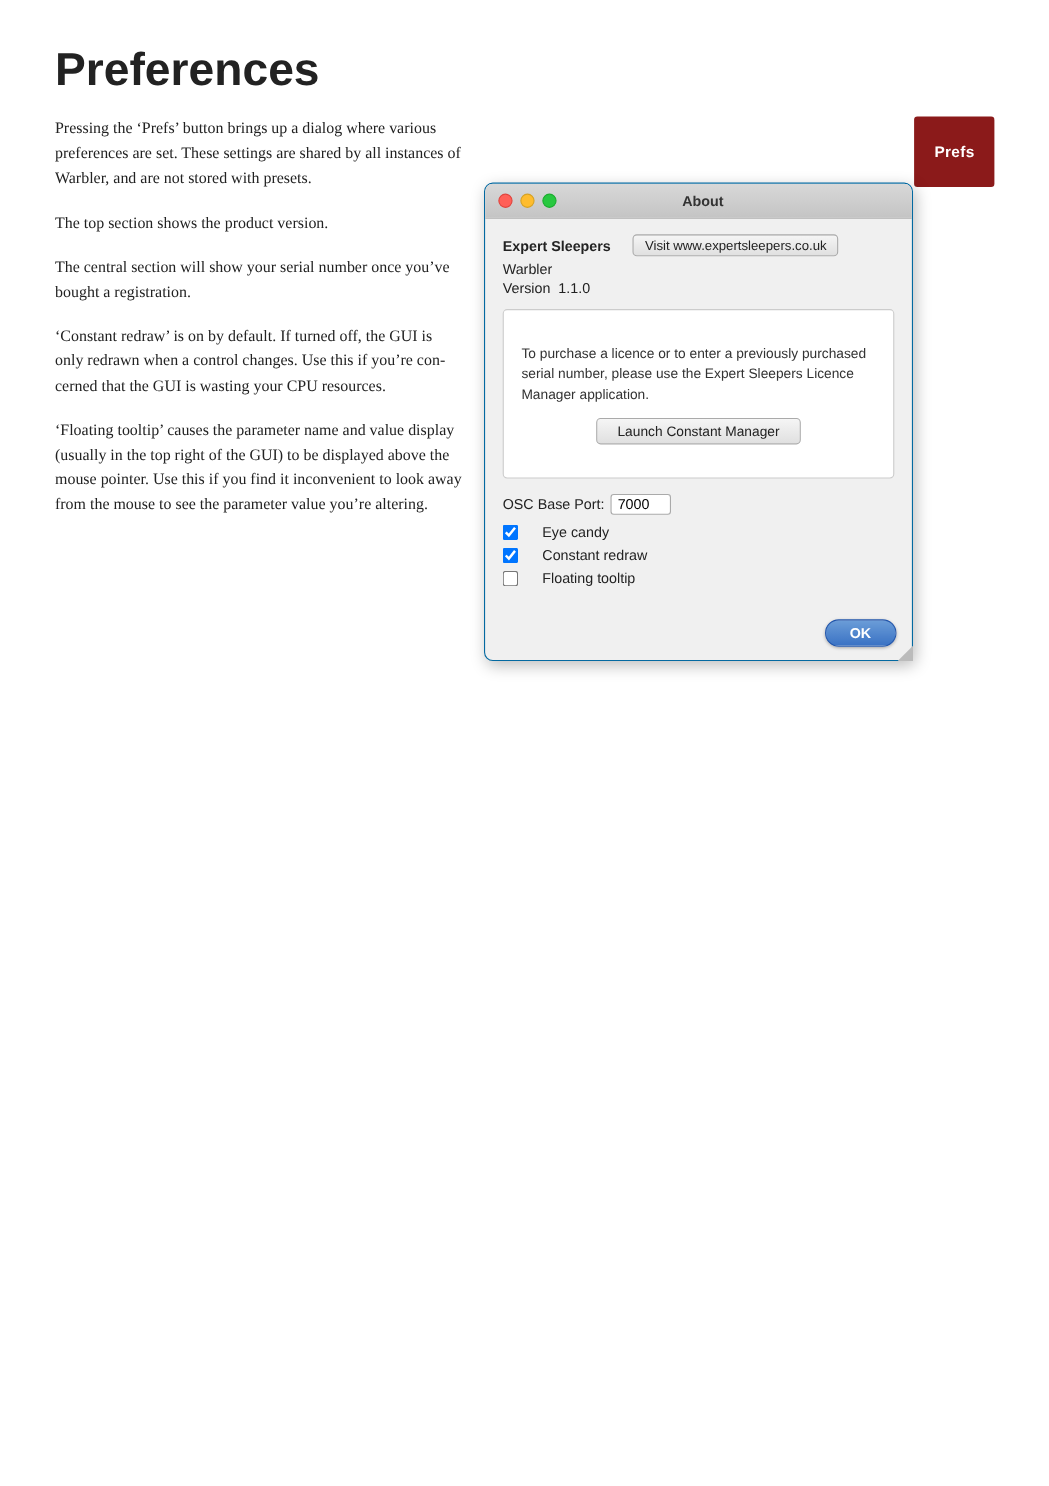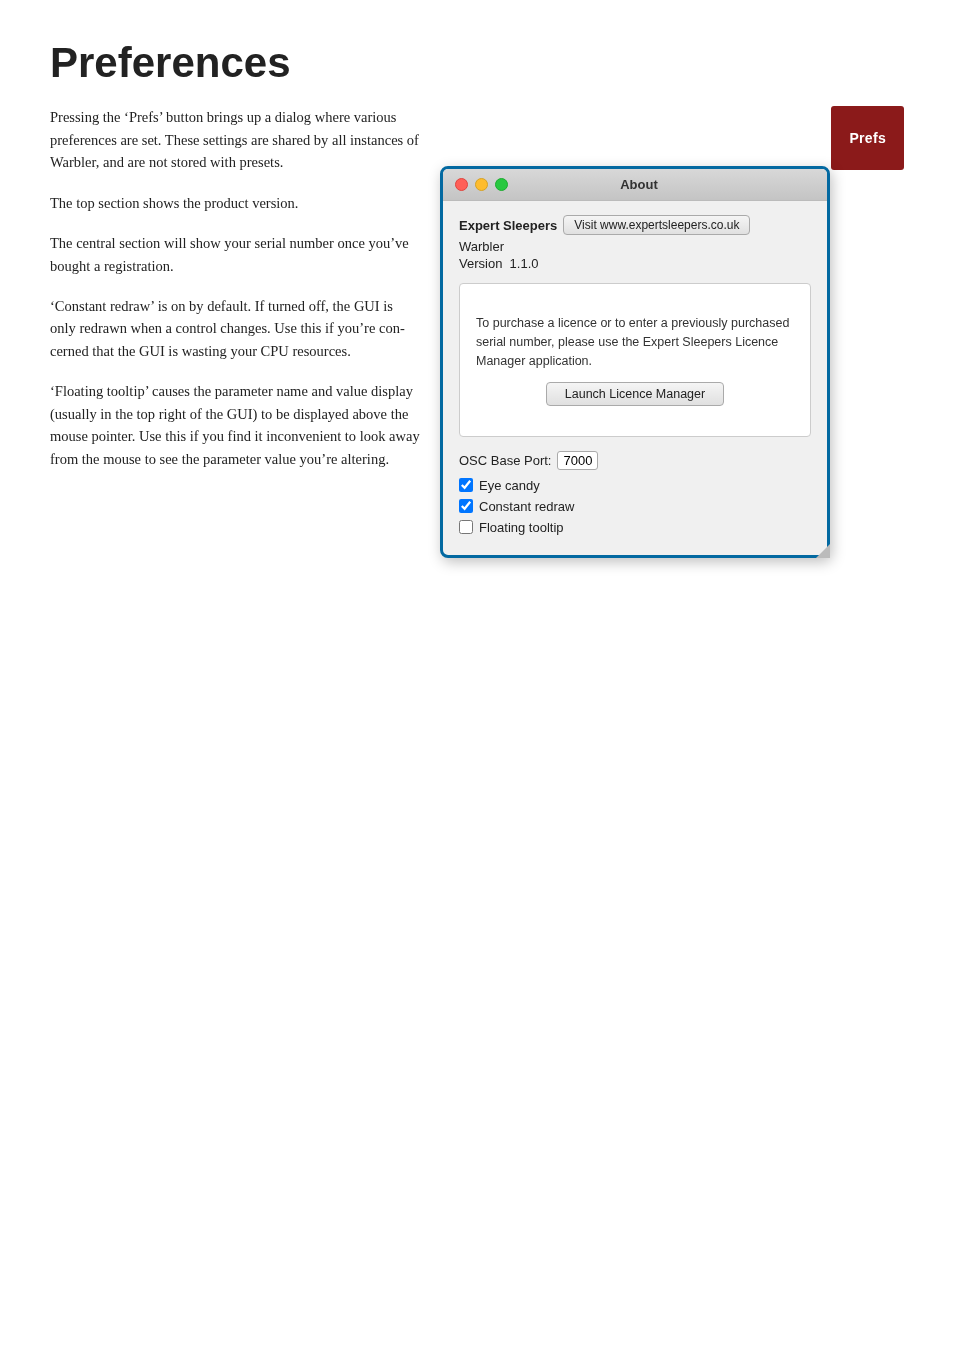--- a/index.html
+++ b/index.html
@@ -60,21 +60,21 @@
 
     .dialog-wrapper {
       flex: 0 0 auto;
       margin-top: 0;
       position: relative;
     }
 
     .dialog {
       width: 390px;
       background: #f0f0f0;
-      border: 3px solid #0369a1;
+      border: 1px solid #0369a1;
       border-radius: 8px;
       box-shadow: 2px 4px 14px rgba(0,0,0,0.25);
       overflow: hidden;
       margin-top: 60px;
     }
 
     .dialog-titlebar {
       background: linear-gradient(to bottom, #d8d8d8, #c4c4c4);
       padding: 8px 12px;
       display: flex;
@@ -103,21 +103,21 @@
       margin-left: -52px;
     }
 
     .dialog-body {
       padding: 14px 16px 14px 16px;
     }
 
     .about-header {
       display: flex;
       align-items: center;
-      gap: 6px;
+      gap: 20px;
       margin-bottom: 4px;
     }
 
     .about-header .brand {
       font-family: Arial, Helvetica, sans-serif;
       font-size: 13px;
       font-weight: bold;
       color: #222;
     }
 
@@ -187,29 +187,29 @@
       font-family: Arial, Helvetica, sans-serif;
       font-size: 13px;
       color: #222;
     }
 
     .osc-input {
       border: 1px solid #aaa;
       border-radius: 3px;
       padding: 1px 5px;
       font-size: 13px;
-      width: 41px;
+      width: 55px;
       background: #fff;
       font-family: Arial, Helvetica, sans-serif;
     }
 
     .checkbox-row {
       display: flex;
-      align-items: flex-start;
-      gap: 6px;
+      align-items: center;
+      gap: 22px;
       margin-bottom: 6px;
       font-family: Arial, Helvetica, sans-serif;
       font-size: 13px;
       color: #222;
     }
 
     .checkbox-row input[type="checkbox"] {
       width: 14px;
       height: 14px;
       cursor: pointer;
@@ -287,21 +287,21 @@
           <button class="visit-btn">Visit www.expertsleepers.co.uk</button>
         </div>
         <div class="about-product">Warbler</div>
         <div class="about-version">
           <span>Version</span>&nbsp;&nbsp;<span>1.1.0</span>
         </div>
 
         <div class="licence-box">
           <p>To purchase a licence or to enter a previously purchased serial number, please use the Expert Sleepers Licence Manager application.</p>
           <div class="licence-box-btn-row">
-            <button class="launch-btn">Launch Licence Manager</button>
+            <button class="launch-btn">Launch Constant Manager</button>
           </div>
         </div>
 
         <div class="osc-row">
           <span>OSC Base Port:</span>
           <input class="osc-input" type="text" value="7000" style="">
         </div>
 
         <div class="checkbox-row">
           <input type="checkbox" checked="" style="">
@@ -312,17 +312,20 @@
           <input type="checkbox" checked="" style="">
           <label>Constant redraw</label>
         </div>
 
         <div class="checkbox-row">
           <input type="checkbox" style="">
           <label>Floating tooltip</label>
         </div>
       </div>
 
+      <div class="dialog-footer">
+        <button class="ok-btn">OK</button>
+      </div>
 
       <div class="resize-handle"></div>
     </div>
   </div>
 </div>
 
 </body></html>

